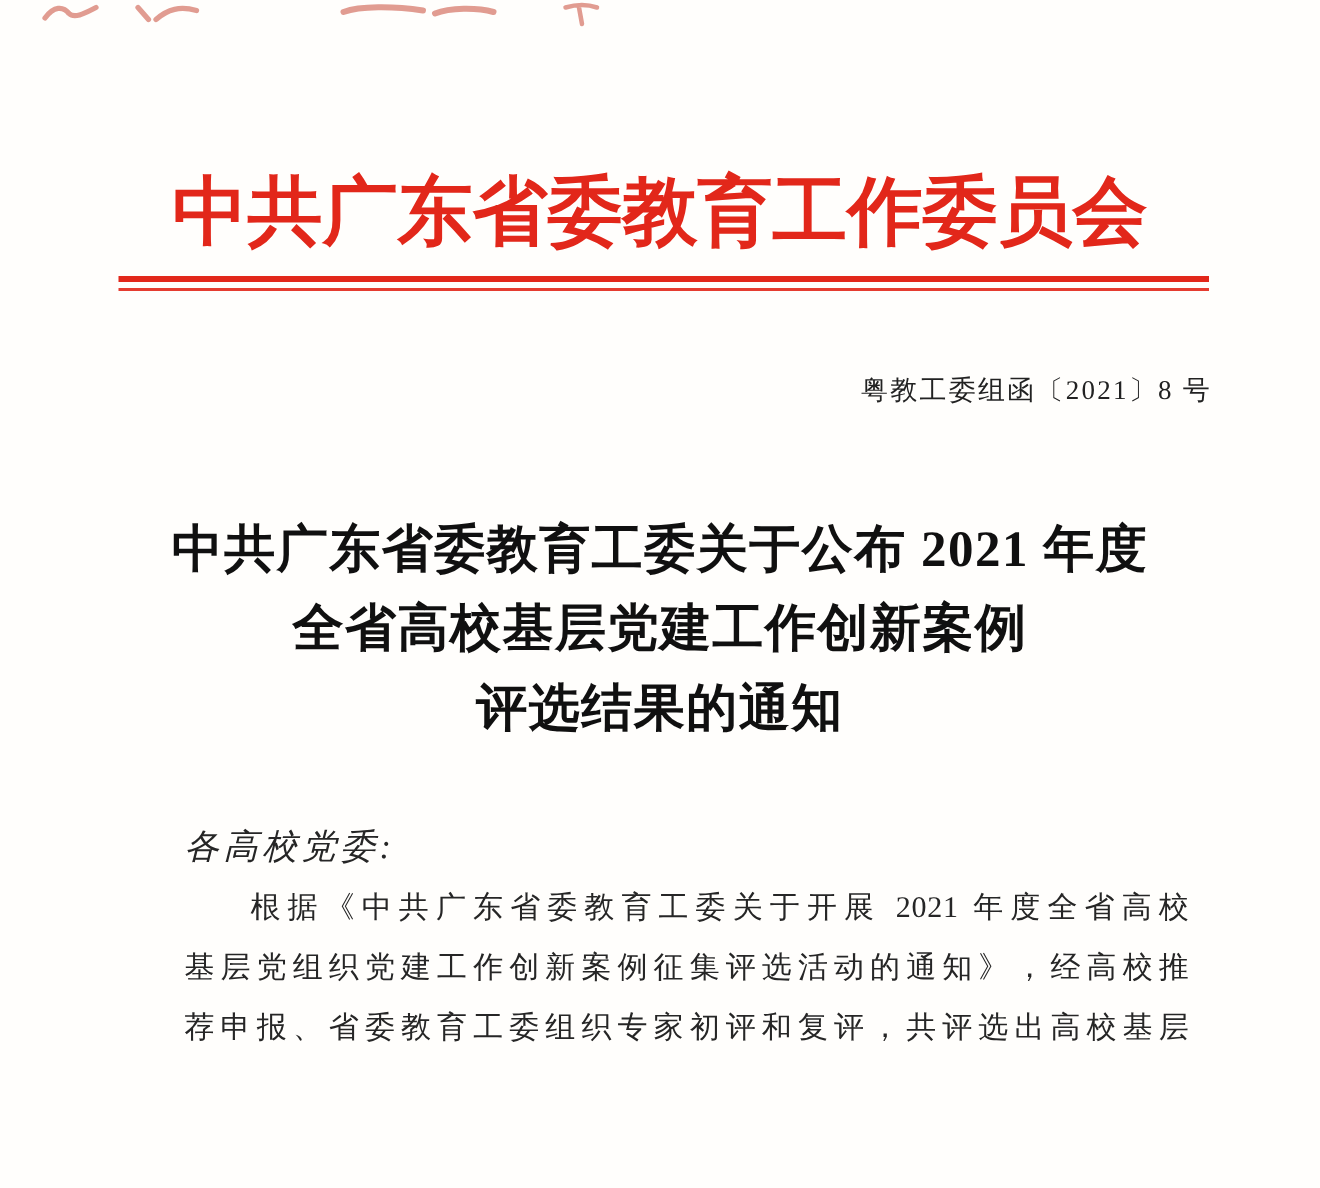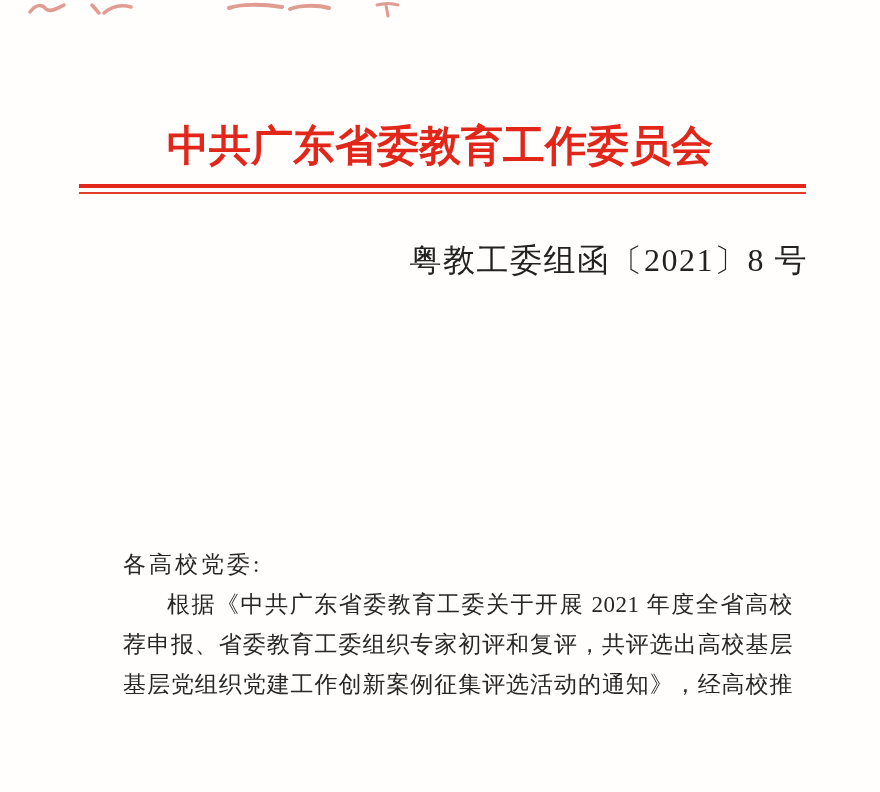--- a/index.html
+++ b/index.html
@@ -23,26 +23,27 @@
     left: 0;
   }
 
   
   .letterhead-title {
     position: absolute;
     top: 113px;
     left: 0;
     width: 100%;
     text-align: center;
-    font-size: 42px;
+    font-size: 50px;
     line-height: 66px;
     font-weight: 700;
     color: #e2271a;
     letter-spacing: 0px;
     white-space: nowrap;
+    font-family: Liberation Mono, monospace;
   }
 
   
   .letterhead-rule {
     position: absolute;
     top: 184px;
     left: 79px;
     width: 727px;
   }
   .letterhead-rule .thick {
@@ -54,21 +55,21 @@
     margin-top: 4px;
     background: #e2271a;
     opacity: 0.9;
   }
 
   
   .doc-number {
     position: absolute;
     top: 243px;
     right: 72px;
-    font-size: 32px;
+    font-size: 18px;
     line-height: 34px;
     color: #222222;
     letter-spacing: 1.5px;
     white-space: nowrap;
   }
 
   
   .notice-title {
     position: absolute;
     top: 340px;
@@ -84,27 +85,28 @@
 
   
   .salutation {
     position: absolute;
     top: 545px;
     left: 123px;
     font-size: 23px;
     line-height: 40px;
     letter-spacing: 3px;
     color: #262626;
+    font-style: italic;
   }
   .body-text {
     position: absolute;
     top: 585px;
     left: 123px;
     width: 670px;
-    font-size: 23px;
+    font-size: 20px;
     line-height: 40px;
     letter-spacing: 0.5px;
     color: #262626;
   }
   .body-line {
     height: 40px;
     white-space: nowrap;
   }
   .body-line.justified {
     white-space: normal;
@@ -130,22 +132,27 @@
 
   <div class="letterhead-title">中共广东省委教育工作委员会</div>
 
   <div class="letterhead-rule">
     <div class="thick"></div>
     <div class="thin"></div>
   </div>
 
   <div class="doc-number">粤教工委组函〔2021〕8 号</div>
 
+  <div class="notice-title">
+    <div>中共广东省委教育工委关于公布 2021 年度</div>
+    <div>全省高校基层党建工作创新案例</div>
+    <div>评选结果的通知</div>
+  </div>
 
   <div class="salutation">各高校党委:</div>
 
   <div class="body-text">
     <div class="body-line justified indent">根据《中共广东省委教育工委关于开展 2021 年度全省高校</div>
+    <div class="body-line justified">基层党组织党建工作创新案例征集评选活动的通知》，经高校推</div>
     <div class="body-line justified">荐申报、省委教育工委组织专家初评和复评，共评选出高校基层</div>
-    <div class="body-line justified">基层党组织党建工作创新案例征集评选活动的通知》，经高校推</div>
   </div>
 
 </div>
 
 </body></html>

